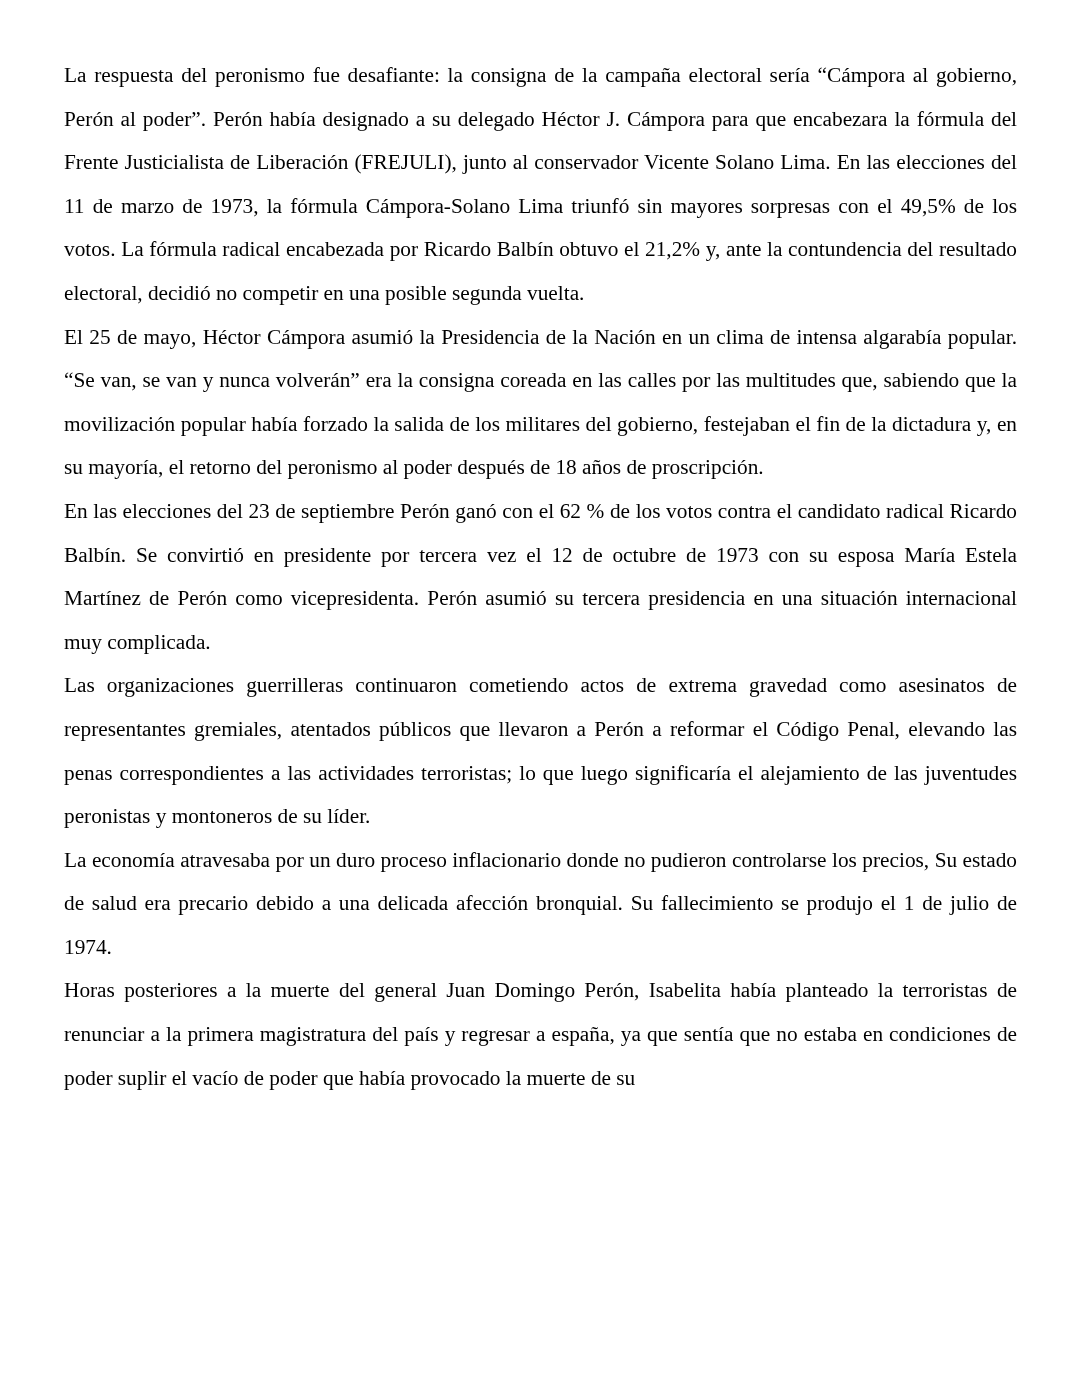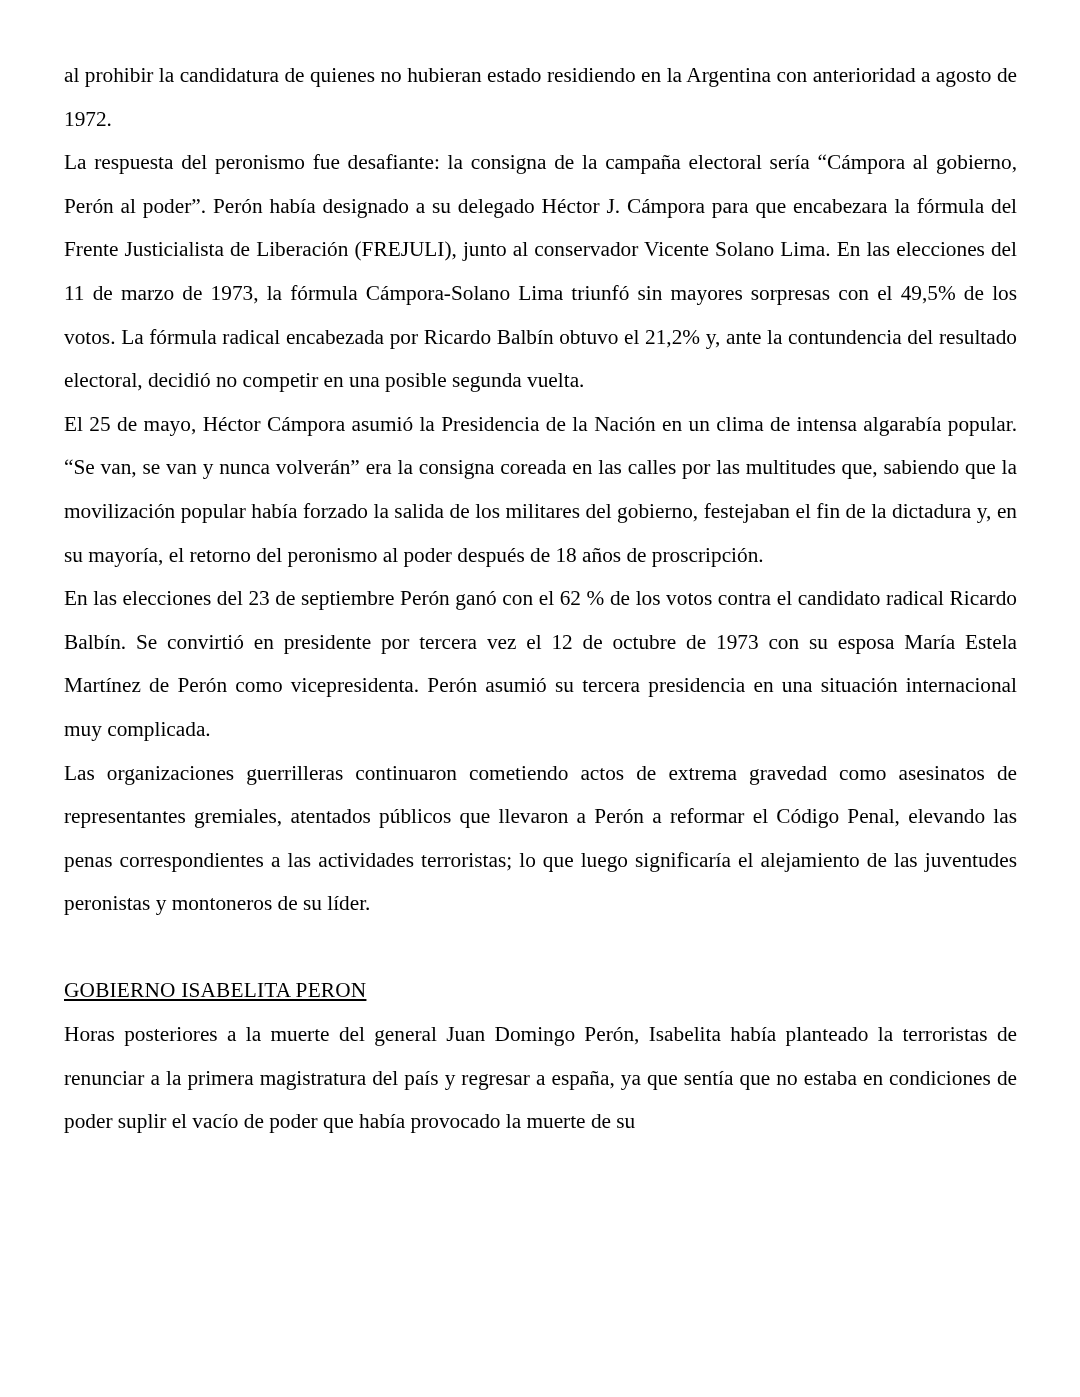--- a/index.html
+++ b/index.html
@@ -37,20 +37,19 @@
     line-height: 43.6px;
     text-decoration: underline;
     text-align: left;
     letter-spacing: 0.2px;
   }
 </style>
 </head>
 <body>
 
 <div class="page">
-  <p class="para">al prohibir la candidatura de quienes no hubieran estado residiendo en la Argentina con anterioridad a agosto de 1972.</p>
   <p class="para">La respuesta del peronismo fue desafiante: la consigna de la campaña electoral sería “Cámpora al gobierno, Perón al poder”. Perón había designado a su delegado Héctor J. Cámpora para que encabezara la fórmula del Frente Justicialista de Liberación (FREJULI), junto al conservador Vicente Solano Lima. En las elecciones del 11 de marzo de 1973, la fórmula Cámpora-Solano Lima triunfó sin mayores sorpresas con el 49,5% de los votos. La fórmula radical encabezada por Ricardo Balbín obtuvo el 21,2% y, ante la contundencia del resultado electoral, decidió no competir en una posible segunda vuelta.</p>
   <p class="para">El 25 de mayo, Héctor Cámpora asumió la Presidencia de la Nación en un clima de intensa algarabía popular. “Se van, se van y nunca volverán” era la consigna coreada en las calles por las multitudes que, sabiendo que la movilización popular había forzado la salida de los militares del gobierno, festejaban el fin de la dictadura y, en su mayoría, el retorno del peronismo al poder después de 18 años de proscripción.</p>
   <p class="para">En las elecciones del 23 de septiembre Perón ganó con el 62 % de los votos contra el candidato radical Ricardo Balbín. Se convirtió en presidente por tercera vez el 12 de octubre de 1973 con su esposa María Estela Martínez de Perón como vicepresidenta. Perón asumió su tercera presidencia en una situación internacional muy complicada.</p>
   <p class="para">Las organizaciones guerrilleras continuaron cometiendo actos de extrema gravedad como asesinatos de representantes gremiales, atentados públicos que llevaron a Perón a reformar el Código Penal, elevando las penas correspondientes a las actividades terroristas; lo que luego significaría el alejamiento de las juventudes peronistas y montoneros de su líder.</p>
-  <h2 class="section-heading">GOBIERNO ISABELITA PERON</h2>
+  <p class="para">La economía atravesaba por un duro proceso inflacionario donde no pudieron controlarse los precios, Su estado de salud era precario debido a una delicada afección bronquial. Su fallecimiento se produjo el 1 de julio de 1974.</p>
   <p class="para">Horas posteriores a la muerte del general Juan Domingo Perón, Isabelita había planteado la terroristas de renunciar a la primera magistratura del país y regresar a españa, ya que sentía que no estaba en condiciones de poder suplir el vacío de poder que había provocado la muerte de su</p>
 </div>
 
 </body></html>

